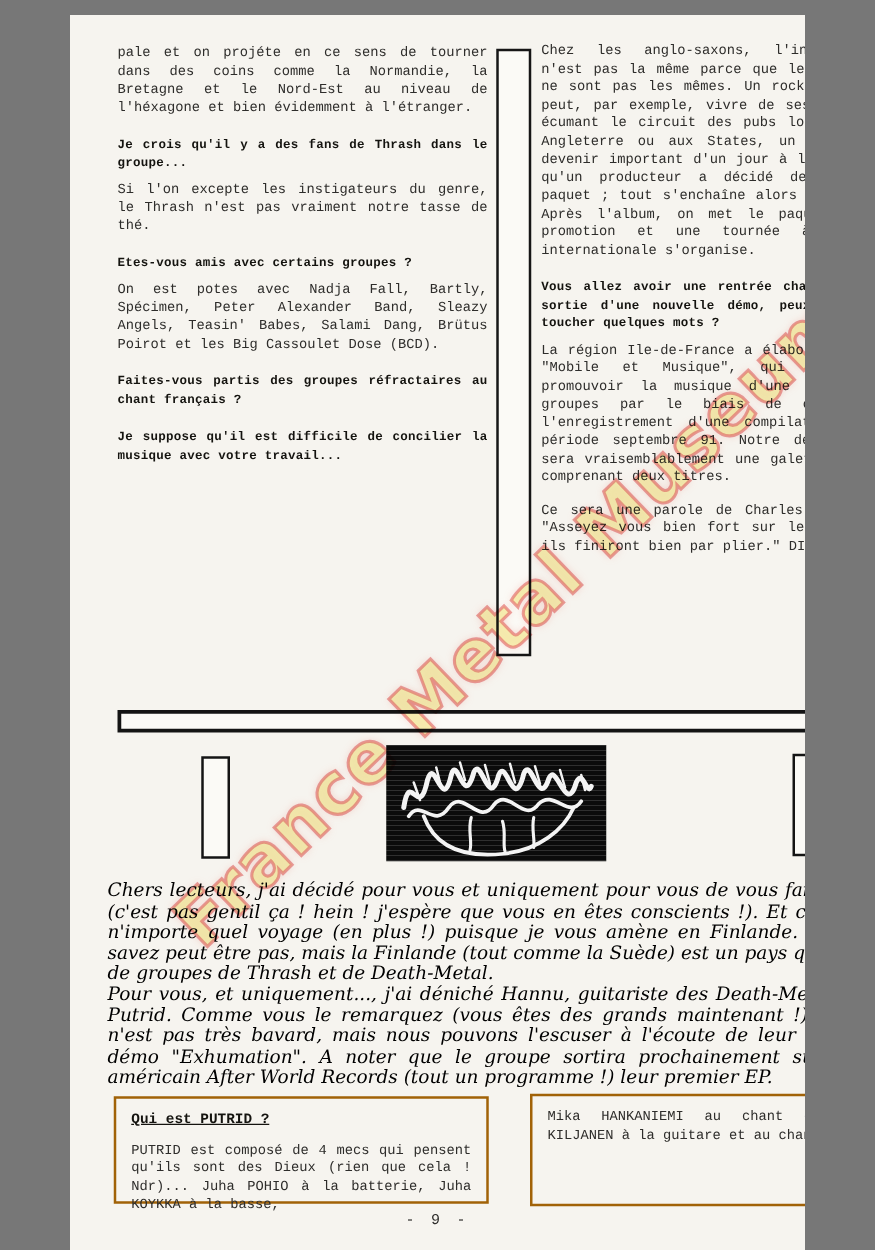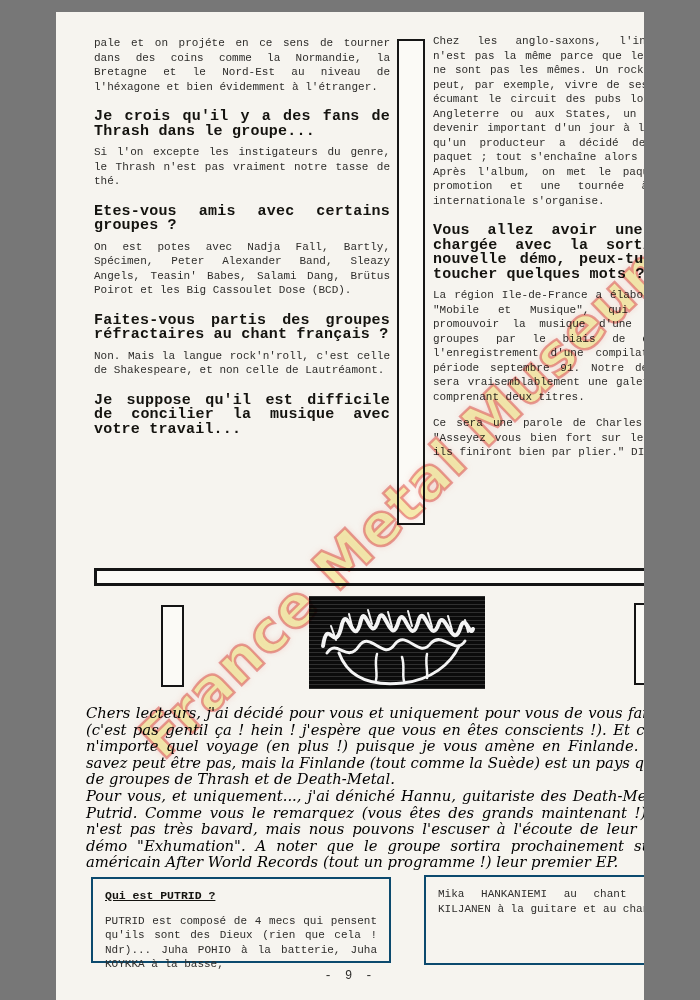--- a/index.html
+++ b/index.html
@@ -5,21 +5,21 @@
   html,body { margin:0; padding:0; background:#777; }
   .page {
     position:relative; width:588px; height:1000px; margin:12px auto;
     background:#f6f4ef; overflow:hidden;
     font-family:"Liberation Mono","DejaVu Sans Mono",monospace;
   }
   
   .col { position:absolute; font-size:11px; line-height:14.5px; color:#2e2d2b; text-align:justify; }
   .col p { margin:0 0 12px 0; }
   .col p.cont { margin-bottom:0; }
-  .col h3 { margin:16px 0 6px 0; font-size:15px; font-weight:bold; color:#14130f; letter-spacing:0.2px; }
+  .col h3 { margin:16px 0 6px 0; font-size:10px; font-weight:bold; color:#14130f; letter-spacing:0.2px; }
   #left-col  { left:38px;  top:24px; width:296px; }
   #right-col { left:377px; top:22px; width:292px; }
 
   
   .divider { position:absolute; left:341px; top:27px; width:24px; height:482px;
              background:#fbfaf6; border:2px solid #161616; }
   .hbar    { position:absolute; left:38px; top:556px; width:612px; height:12px;
              background:#fbfaf6; border:3px solid #141414; }
   .vframe  { position:absolute; width:19px; height:78px; background:#fbfaf6; border:2px solid #141414; }
   #vframe-left  { left:105px; top:593px; }
@@ -31,21 +31,21 @@
           background-image:repeating-linear-gradient(180deg, rgba(255,255,255,0.15) 0 1px, rgba(0,0,0,0) 1px 4px); }
   .logo svg { display:block; }
 
   
   .editorial { position:absolute; left:30px; top:693px; width:642px;
                font-family:"DejaVu Serif","Liberation Serif",serif; font-style:italic;
                font-size:14.8px; line-height:16.6px; color:#000000; text-align:justify; }
   .editorial p { margin:0; }
 
   
-  .snap-box { position:absolute; border:2px solid #0c4a6e; background:transparent;
+  .snap-box { position:absolute; border:2px solid #a16207; background:transparent;
               padding:10px 12px; font-size:11px; line-height:14.5px; color:#2e2d2b; text-align:justify; }
   #box-left  { left:35px;  top:865px; width:272px; height:62px; }
   #box-right { left:368px; top:863px; width:268px; height:66px; }
   .box-h { font-weight:bold; text-decoration:underline; font-size:11.5px; color:#14130f; margin:0 0 10px 0; }
   #box-right .box-h { margin:12px 0 0 0; }
   .box-b { margin:0; }
 
   .pagenum { position:absolute; left:0; right:0; top:957px; text-align:center;
              font-size:12px; letter-spacing:3px; color:#2e2d2b; }
 
@@ -66,21 +66,20 @@
 
 <div class="page">
 
   <div class="col" id="left-col">
     <p>pale et on projéte en ce sens de tourner dans des coins comme la Normandie, la Bretagne et le Nord-Est au niveau de l'héxagone et bien évidemment à l'étranger.</p>
     <h3>Je crois qu'il y a des fans de Thrash dans le groupe...</h3>
     <p>Si l'on excepte les instigateurs du genre, le Thrash n'est pas vraiment notre tasse de thé.</p>
     <h3>Etes-vous amis avec certains groupes ?</h3>
     <p>On est potes avec Nadja Fall, Bartly, Spécimen, Peter Alexander Band, Sleazy Angels, Teasin' Babes, Salami Dang, Brütus Poirot et les Big Cassoulet Dose (BCD).</p>
     <h3>Faites-vous partis des groupes réfractaires au chant français ?</h3>
-    <p>Non. Mais la langue rock'n'roll, c'est celle de Shakespeare, et non celle de Lautréamont.</p>
     <h3>Je suppose qu'il est difficile de concilier la musique avec votre travail...</h3>
   </div>
 
   <div class="divider"></div>
 
   <div class="col" id="right-col">
     <p class="cont">Chez les anglo-saxons, l'infrastructure n'est pas la même parce que les mentalités ne sont pas les mêmes. Un rock'n'roll band peut, par exemple, vivre de ses cachets en écumant le circuit des pubs londoniens. En Angleterre ou aux States, un groupe peut devenir important d'un jour à l'autre parce qu'un producteur a décidé de mettre le paquet ; tout s'enchaîne alors logiquement. Après l'album, on met le paquet pour la promotion et une tournée à l'échelon internationale s'organise.</p>
     <h3>Vous allez avoir une rentrée chargée avec la sortie d'une nouvelle démo, peux-tu nous en toucher quelques mots ?</h3>
     <p>La région Ile-de-France a élaboré le projet "Mobile et Musique", qui consiste à promouvoir la musique d'une huitaine de groupes par le biais de concerts et l'enregistrement d'une compilation sur la période septembre 91. Notre deuxième démo sera vraisemblablement une galette de vinyl comprenant deux titres.</p>
     <p>Ce sera une parole de Charles Baudelaire: "Asseyez vous bien fort sur les principes, ils finiront bien par plier." DIG IT !!!</p>

